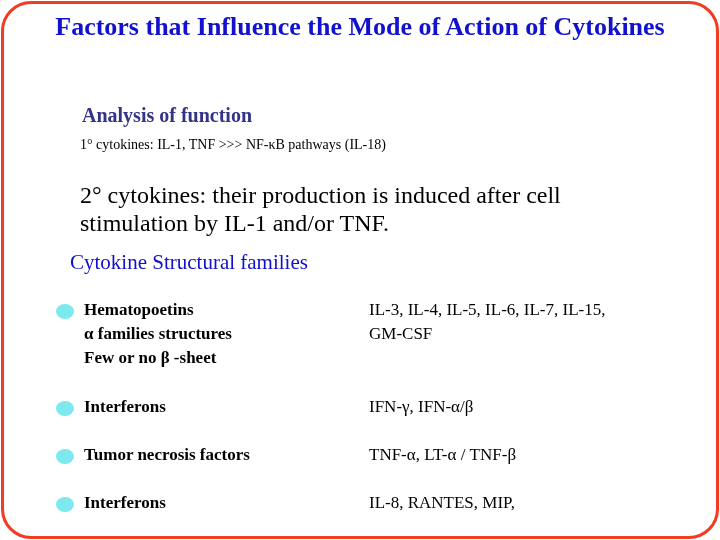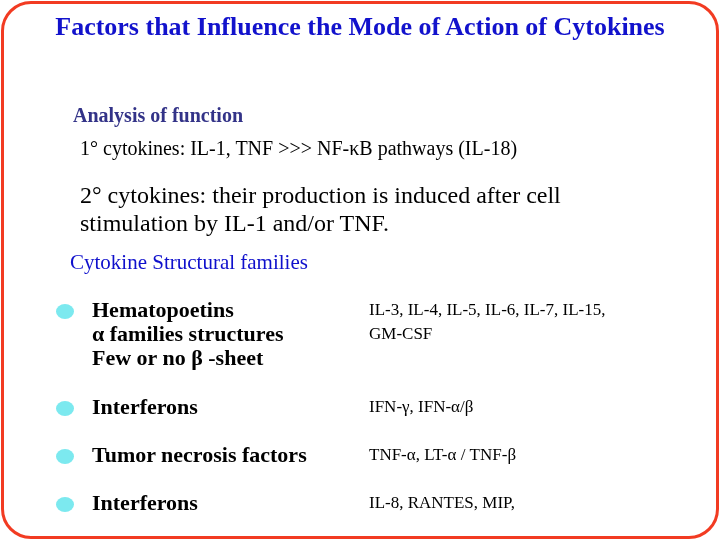--- a/index.html
+++ b/index.html
@@ -19,27 +19,27 @@
   }
   .title {
     position: absolute; top: 8px; left: 0; right: 0;
     text-align: center;
     color: var(--title-blue, #1212cc);
     font-weight: bold;
     font-size: 26px; line-height: 38px;
     letter-spacing: 0px;
   }
   .analysis-heading {
-    position: absolute; left: 73px; top: 104px;
+    position: absolute; left: 82px; top: 104px;
     color: var(--heading-navy, #333388);
     font-weight: bold; font-size: 20px;
   }
   .para1 {
     position: absolute; left: 80px; top: 137px;
-    font-size: 20px;
+    font-size: 14px;
   }
   .para2 {
     position: absolute; left: 80px; top: 181px;
     font-size: 24px; line-height: 28px;
   }
   .families-heading {
     position: absolute; left: 70px; top: 250px;
     color: var(--families-blue, #0f10cc);
     font-weight: normal; font-size: 21px;
   }
@@ -48,22 +48,22 @@
   .row-2 { top: 395px; }
   .row-3 { top: 443px; }
   .row-4 { top: 491px; }
   .bullet {
     position: absolute; left: 56px; top: 6px;
     width: 18px; height: 15px;
     border-radius: 50%;
     background: var(--bullet-cyan, #7ce9ef);
   }
   .col-left {
-    position: absolute; left: 92px; top: 0;
-    font-weight: bold; font-size: 22px; line-height: 24px;
+    position: absolute; left: 84px; top: 0;
+    font-weight: bold; font-size: 17px; line-height: 24px;
     white-space: nowrap;
   }
   .col-right {
     position: absolute; left: 369px; top: 0;
     font-weight: normal; font-size: 17px; line-height: 24px;
     white-space: nowrap;
   }
 </style>
 </head>
 <body>

